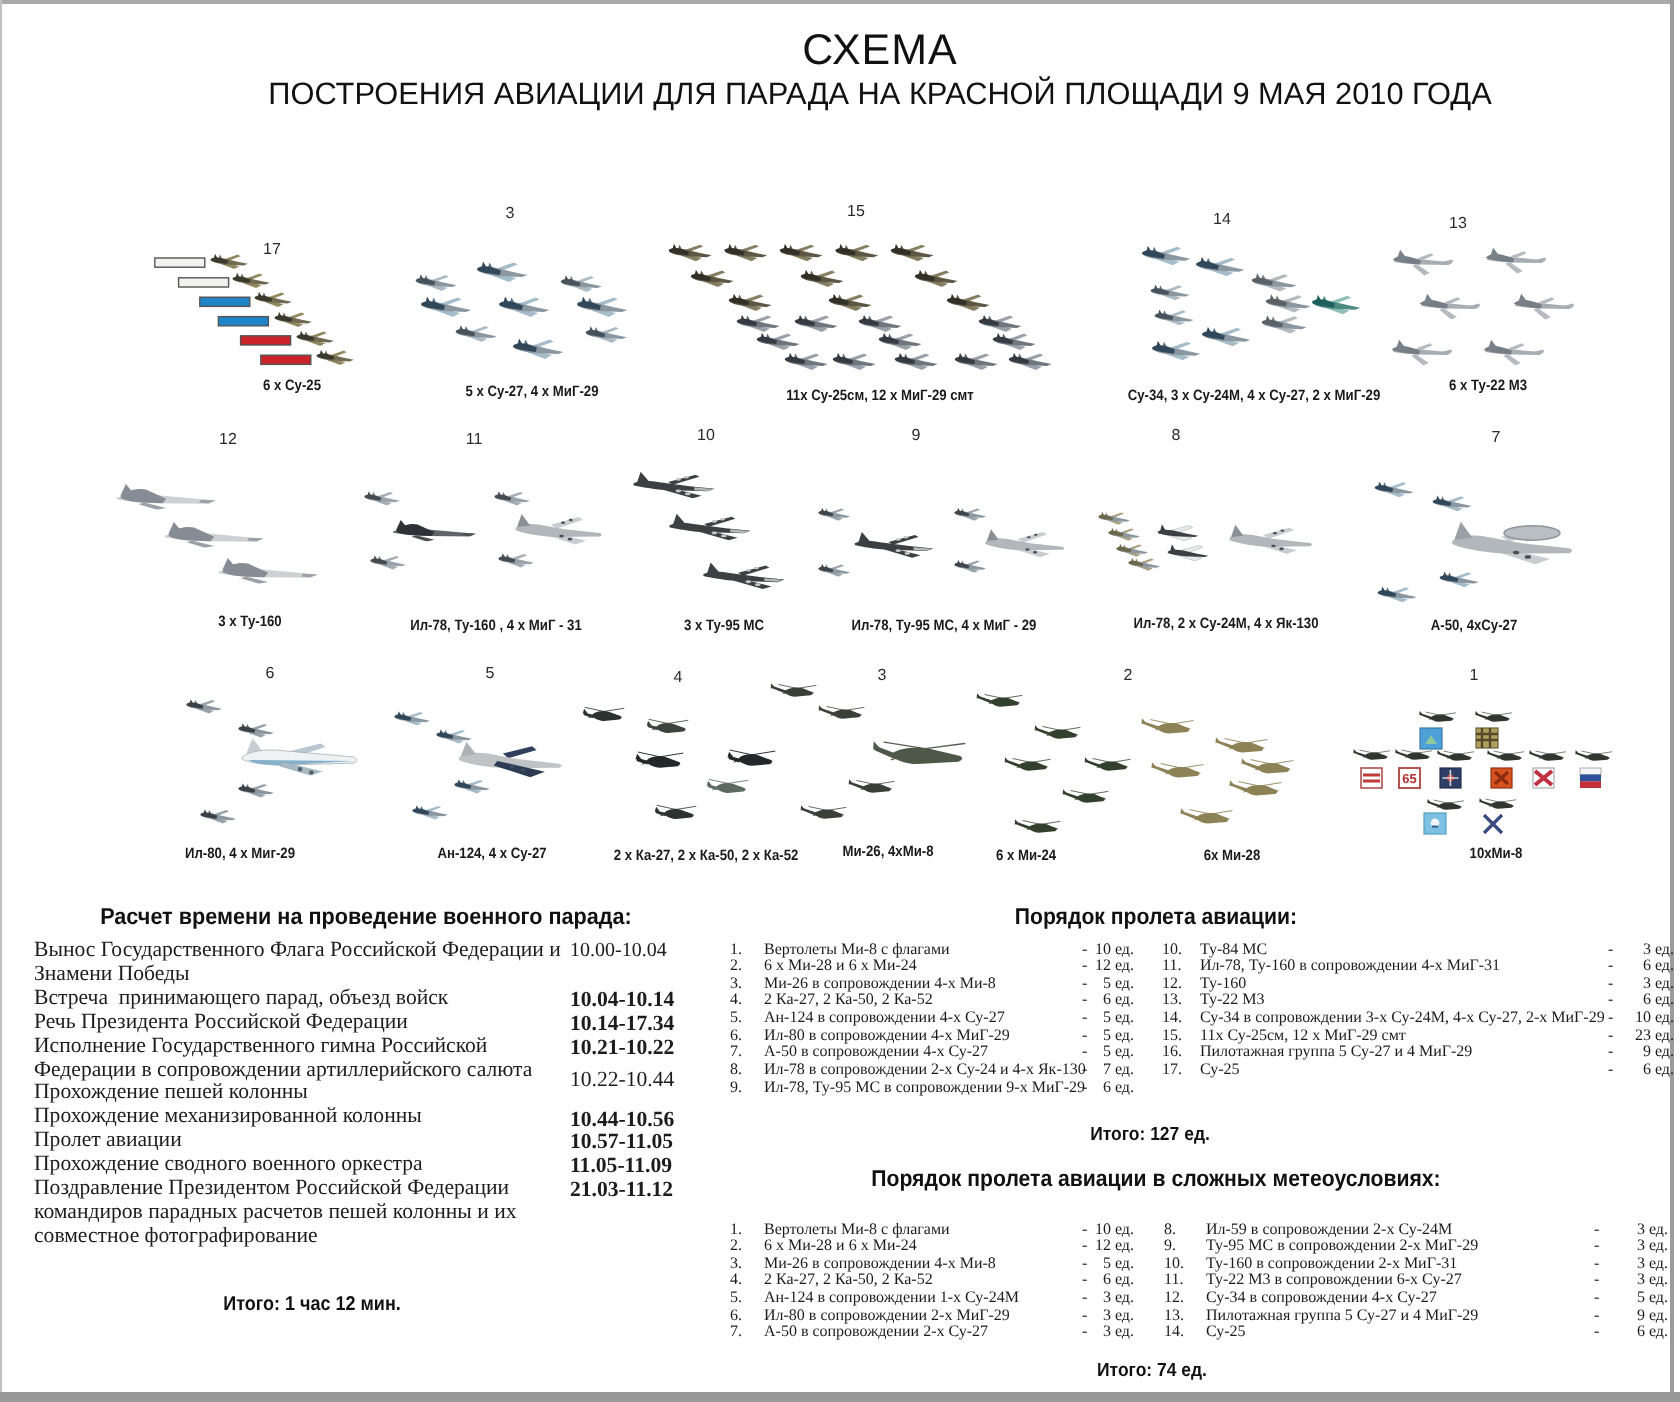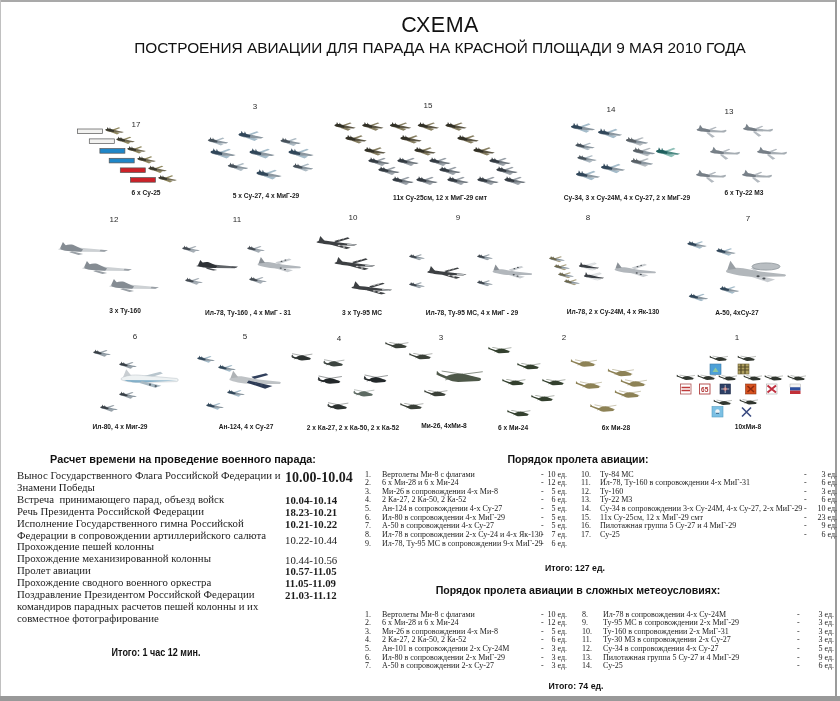--- a/index.html
+++ b/index.html
@@ -331,26 +331,26 @@
 <div class="cap" style="left:737px;top:308px">А-50, 4хСу-27</div>
 <div class="cap" style="left:120px;top:422px">Ил-80, 4 х Миг-29</div>
 <div class="cap" style="left:246px;top:422px">Ан-124, 4 х Су-27</div>
 <div class="cap" style="left:353px;top:423px">2 х Ка-27, 2 х Ка-50, 2 х Ка-52</div>
 <div class="cap" style="left:444px;top:421px">Ми-26, 4хМи-8</div>
 <div class="cap" style="left:513px;top:423px">6 х Ми-24</div>
 <div class="cap" style="left:616px;top:423px">6х Ми-28</div>
 <div class="cap" style="left:748px;top:422px">10хМи-8</div>
 <div class="hdr" style="left:183px;top:453px;font-size:11.5px;transform:translateX(-50%) scaleX(.94)">Расчет времени на проведение военного парада:</div>
 <div class="abs ser" style="left:17px;top:470px;width:275px;font-size:10.8px;line-height:11.9px;white-space:nowrap">Вынос Государственного Флага Российской Федерации и<br>Знамени Победы<br>Встреча&nbsp; принимающего парад, объезд войск<br>Речь Президента Российской Федерации<br>Исполнение Государственного гимна Российской<br>Федерации в сопровождении артиллерийского салюта<br>Прохождение пешей колонны<br>Прохождение механизированной колонны<br>Пролет авиации<br>Прохождение сводного военного оркестра<br>Поздравление Президентом Российской Федерации<br>командиров парадных расчетов пешей колонны и их<br>совместное фотографирование</div>
-<div class="abs ser" style="left:285px;top:470.2px;font-size:14px;font-weight:bold">10.00-10.04</div>
+<div class="abs ser" style="left:285px;top:470.2px;font-size:10px;font-weight:normal">10.00-10.04</div>
 <div class="abs ser" style="left:285px;top:494.0px;font-size:10.8px;font-weight:bold">10.04-10.14</div>
-<div class="abs ser" style="left:285px;top:505.9px;font-size:10.8px;font-weight:bold">18.23-10.21</div>
+<div class="abs ser" style="left:285px;top:505.9px;font-size:10.8px;font-weight:bold">10.14-17.34</div>
 <div class="abs ser" style="left:285px;top:517.8px;font-size:10.8px;font-weight:bold">10.21-10.22</div>
 <div class="abs ser" style="left:285px;top:534px;font-size:10.8px;font-weight:normal">10.22-10.44</div>
-<div class="abs ser" style="left:285px;top:553.5px;font-size:10.8px;font-weight:normal">10.44-10.56</div>
+<div class="abs ser" style="left:285px;top:553.5px;font-size:10.8px;font-weight:bold">10.44-10.56</div>
 <div class="abs ser" style="left:285px;top:565.4px;font-size:10.8px;font-weight:bold">10.57-11.05</div>
 <div class="abs ser" style="left:285px;top:577.3px;font-size:10.8px;font-weight:bold">11.05-11.09</div>
 <div class="abs ser" style="left:285px;top:589.2px;font-size:10.8px;font-weight:bold">21.03-11.12</div>
 <div class="hdr" style="left:156px;top:646.5px;font-size:10px;transform:translateX(-50%) scaleX(.9)">Итого: 1 час 12 мин.</div>
 <div class="hdr" style="left:578px;top:453px;font-size:11.5px">Порядок пролета авиации:</div>
 <div class="abs ser" style="left:365px;top:470.5px;width:202px">
     <div class="row">
       <span class="n" style="width:17px">1.</span>
       <span class="t">Вертолеты Ми-8 с флагами</span>
       <span class="c" style="width:26px">
@@ -519,21 +519,21 @@
     <div class="row">
       <span class="n" style="width:17px">4.</span>
       <span class="t">2 Ка-27, 2 Ка-50, 2 Ка-52</span>
       <span class="c" style="width:26px">
         <span>-</span>
         <span>6&nbsp;ед.</span>
       </span>
     </div>
     <div class="row">
       <span class="n" style="width:17px">5.</span>
-      <span class="t">Ан-101 в сопровождении 2-х Су-24М</span>
+      <span class="t">Ан-124 в сопровождении 1-х Су-24М</span>
       <span class="c" style="width:26px">
         <span>-</span>
         <span>3&nbsp;ед.</span>
       </span>
     </div>
     <div class="row">
       <span class="n" style="width:17px">6.</span>
       <span class="t">Ил-80 в сопровождении 2-х МиГ-29</span>
       <span class="c" style="width:26px">
         <span>-</span>
@@ -545,21 +545,21 @@
       <span class="t">А-50 в сопровождении 2-х Су-27</span>
       <span class="c" style="width:26px">
         <span>-</span>
         <span>3&nbsp;ед.</span>
       </span>
     </div>
   </div>
 <div class="abs ser" style="left:582px;top:610.5px;width:252px">
     <div class="row">
       <span class="n" style="width:21px">8.</span>
-      <span class="t">Ил-78 в сопровождении 4-х Су-24М</span>
+      <span class="t">Ил-59 в сопровождении 2-х Су-24М</span>
       <span class="c" style="width:37px">
         <span>-</span>
         <span>3&nbsp;ед.</span>
       </span>
     </div>
     <div class="row">
       <span class="n" style="width:21px">9.</span>
       <span class="t">Ту-95 МС в сопровождении 2-х МиГ-29</span>
       <span class="c" style="width:37px">
         <span>-</span>
@@ -569,21 +569,21 @@
     <div class="row">
       <span class="n" style="width:21px">10.</span>
       <span class="t">Ту-160 в сопровождении 2-х МиГ-31</span>
       <span class="c" style="width:37px">
         <span>-</span>
         <span>3&nbsp;ед.</span>
       </span>
     </div>
     <div class="row">
       <span class="n" style="width:21px">11.</span>
-      <span class="t">Ту-30 М3 в сопровождении 2-х Су-27</span>
+      <span class="t">Ту-22 М3 в сопровождении 6-х Су-27</span>
       <span class="c" style="width:37px">
         <span>-</span>
         <span>3&nbsp;ед.</span>
       </span>
     </div>
     <div class="row">
       <span class="n" style="width:21px">12.</span>
       <span class="t">Су-34 в сопровождении 4-х Су-27</span>
       <span class="c" style="width:37px">
         <span>-</span>

